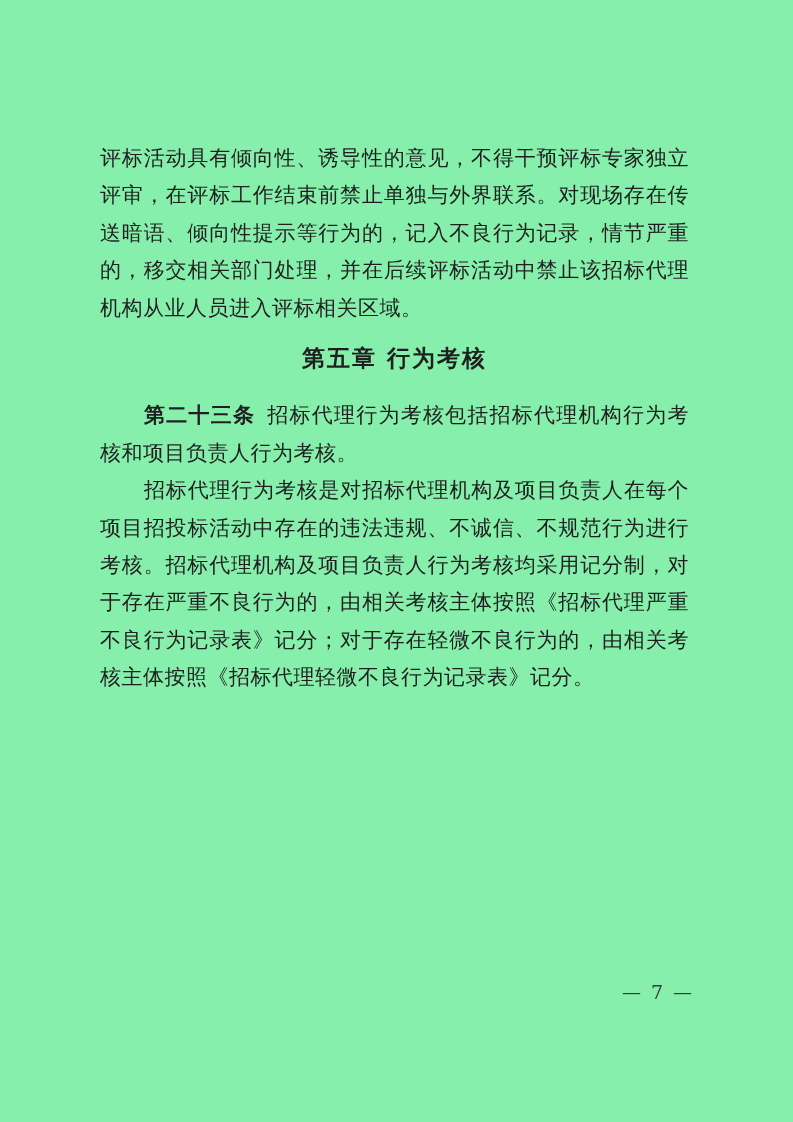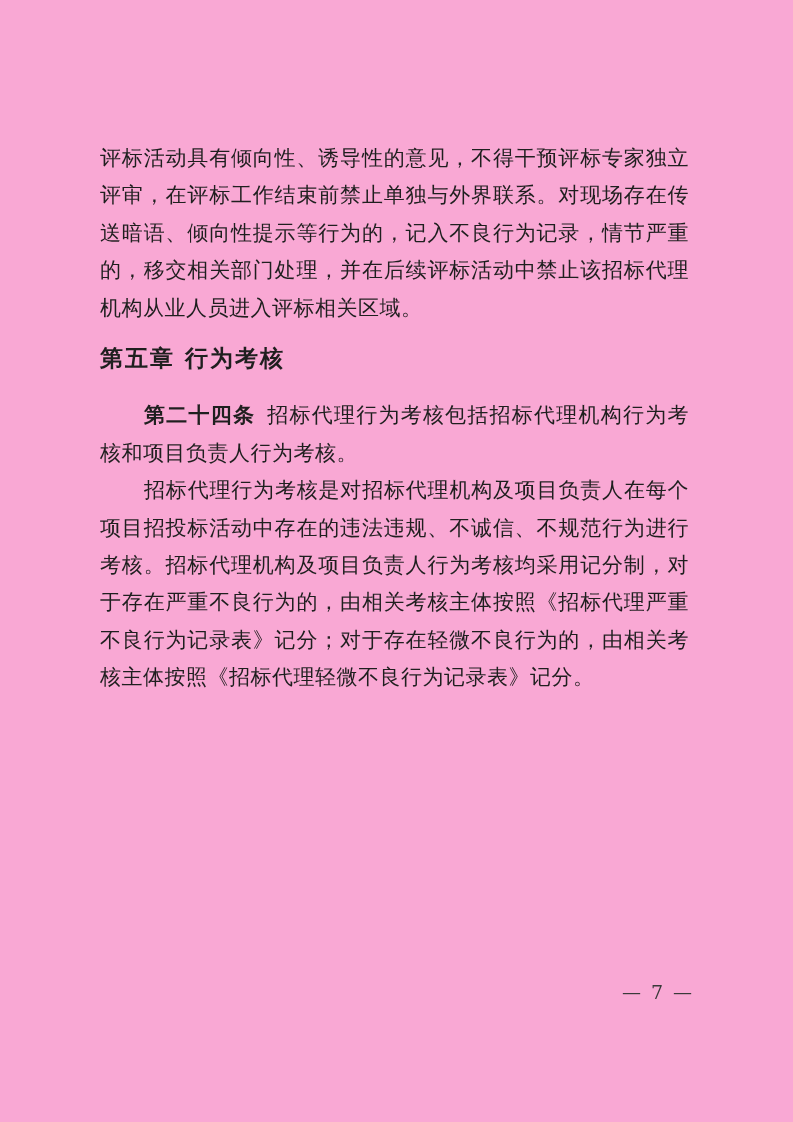--- a/index.html
+++ b/index.html
@@ -4,21 +4,21 @@
 <style>
   html, body {
     margin: 0;
     padding: 0;
     background: #ffffff;
   }
   .page {
     position: relative;
     width: 793px;
     height: 1122px;
-    background: #f9a8d4;
+    background: #86efac;
     overflow: hidden;
     font-family: "DejaVu Serif", "Liberation Serif", serif;
     color: #1f1f1f;
   }
   .content {
     position: absolute;
     left: 100px;
     top: 140px;
     width: 589px;
     font-size: 21px;
@@ -30,21 +30,21 @@
     margin: 0;
     text-indent: 44px;
   }
   .para.no-indent {
     text-indent: 0;
   }
   .chapter-heading {
     font-family: "DejaVu Sans", "Liberation Sans", sans-serif;
     font-size: 23px;
     font-weight: 700;
-    text-align: left;
+    text-align: center;
     text-indent: 0;
     line-height: 37.4px;
     margin: 13px 0 20px 0;
     letter-spacing: 2px;
   }
   .article-lead {
     font-family: "DejaVu Sans", "Liberation Sans", sans-serif;
     font-weight: 700;
     margin-right: 12px;
   }
@@ -65,21 +65,21 @@
 <body>
 
 <div class="page">
   <div class="content">
 
     <p class="para no-indent">评标活动具有倾向性、诱导性的意见，不得干预评标专家独立评审，在评标工作结束前禁止单独与外界联系。对现场存在传送暗语、倾向性提示等行为的，记入不良行为记录，情节严重的，移交相关部门处理，并在后续评标活动中禁止该招标代理机构从业人员进入评标相关区域。</p>
 
     <h2 class="chapter-heading">第五章 行为考核</h2>
 
 
-    <p class="para"><span class="article-lead">第二十四条</span><span>招标代理行为考核包括招标代理机构行为考核和项目负责人行为考核。</span></p>
+    <p class="para"><span class="article-lead">第二十三条</span><span>招标代理行为考核包括招标代理机构行为考核和项目负责人行为考核。</span></p>
 
     <p class="para">招标代理行为考核是对招标代理机构及项目负责人在每个项目招投标活动中存在的违法违规、不诚信、不规范行为进行考核。招标代理机构及项目负责人行为考核均采用记分制，对于存在严重不良行为的，由相关考核主体按照《招标代理严重不良行为记录表》记分；对于存在轻微不良行为的，由相关考核主体按照《招标代理轻微不良行为记录表》记分。</p>
 
 
   </div>
 
   <div class="page-footer">— 7 —</div>
 </div>
 
 </body></html>

